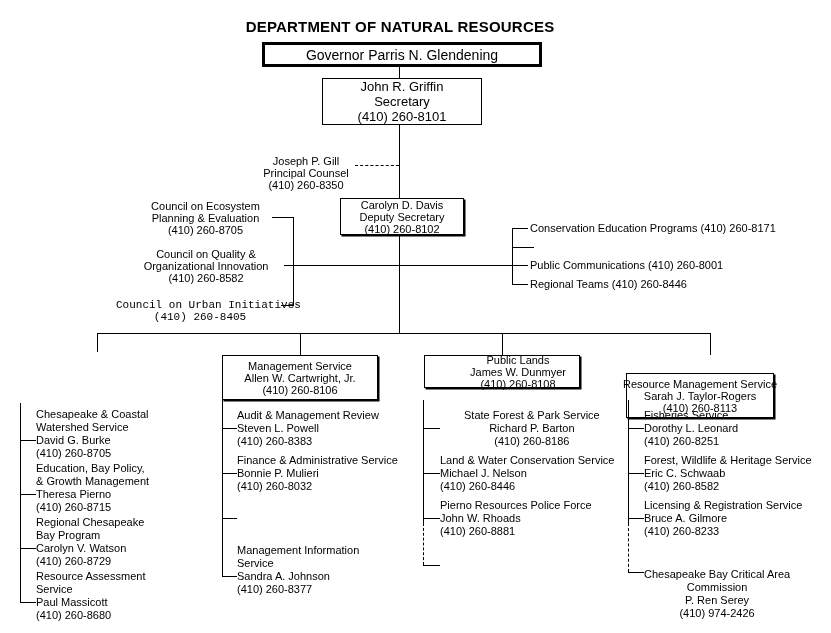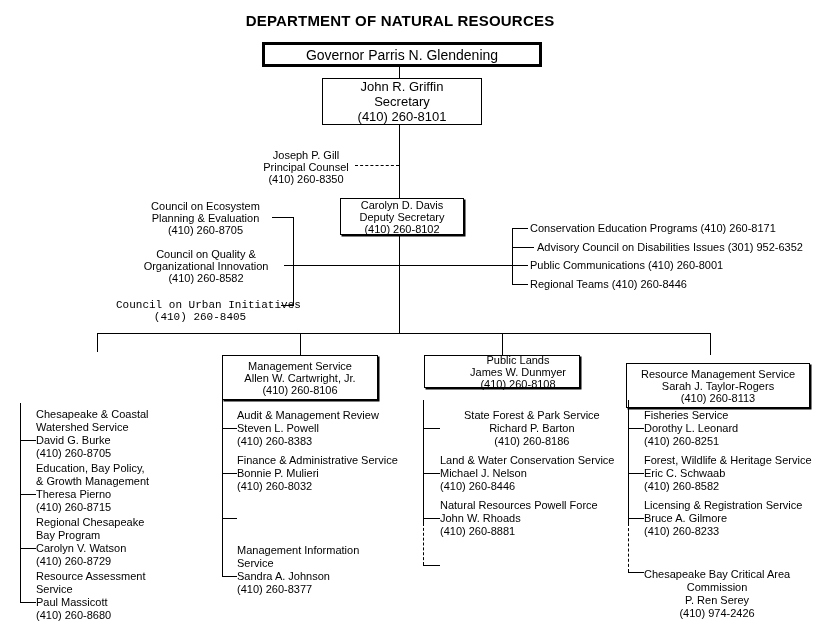--- a/index.html
+++ b/index.html
@@ -1,20 +1,20 @@
 <!DOCTYPE html>
 <html><head>
 <meta charset="utf-8">
 <style>
   html,body{margin:0;padding:0;background:#fff;}
   #canvas{
     position:relative;width:831px;height:633px;background:#ffffff;
     font-family:"Liberation Sans","DejaVu Sans",sans-serif;color:#000;overflow:hidden;
   }
-  .abs{position:absolute;}
+  .abs{position:absolute;margin-top:6px;}
   .ln{position:absolute;background:#000;}
   .dash-h{position:absolute;height:0;border-top:1px dashed #000;background:none;}
   .dash-v{position:absolute;width:0;border-left:1px dashed #000;background:none;}
   .title{
     left:0;top:12px;width:800px;text-align:center;
     font-size:15px;font-weight:bold;letter-spacing:.2px;
   }
   .box{
     position:absolute;box-sizing:border-box;border:1px solid #000;background:#fff;
     display:flex;flex-direction:column;justify-content:center;align-items:center;
@@ -69,35 +69,34 @@
       <div class="tl">Council on Quality &amp;</div>
       <div class="tl">Organizational Innovation</div>
       <div class="tl">(410) 260-8582</div>
     </div>
   <div class="cblock" style="left:116px;top:299px;width:168px;font-family:Liberation Mono, monospace;">
       <div class="tl">Council on Urban Initiatives</div>
       <div class="tl">(410) 260-8405</div>
     </div>
 
   <div class="soffice" style="left:530px;top:222px;">Conservation Education Programs (410) 260-8171</div>
-  <div class="soffice" style="left:537px;top:241px;">Advisory Council on Disabilities Issues (301) 952-6352</div>
   <div class="soffice" style="left:530px;top:259px;">Public Communications (410) 260-8001</div>
   <div class="soffice" style="left:530px;top:278px;">Regional Teams (410) 260-8446</div>
 
   <div class="box dbox shadow" style="left:222px;top:355px;width:156px;height:45px;">
       <div class="tl">Management Service</div>
       <div class="tl">Allen W. Cartwright, Jr.</div>
       <div class="tl">(410) 260-8106</div>
     </div>
   <div class="box dbox shadow" style="left:424px;top:355px;width:156px;height:33px;padding-left:32px;">
       <div class="tl">Public Lands</div>
       <div class="tl">James W. Dunmyer</div>
       <div class="tl">(410) 260-8108</div>
     </div>
-  <div class="box dbox shadow" style="left:626px;top:363px;width:184px;height:45px;">
+  <div class="box dbox shadow" style="left:626px;top:373px;width:148px;height:45px;">
       <div class="tl">Resource Management Service</div>
       <div class="tl">Sarah J. Taylor-Rogers</div>
       <div class="tl">(410) 260-8113</div>
     </div>
 
   <div class="ublock" style="left:36px;top:408px;">
       <div class="tl">Chesapeake &amp; Coastal</div>
       <div class="tl">Watershed Service</div>
       <div class="tl">David G. Burke</div>
       <div class="tl">(410) 260-8705</div>
@@ -142,21 +141,21 @@
       <div class="tl">State Forest &amp; Park Service</div>
       <div class="tl">Richard P. Barton</div>
       <div class="tl">(410) 260-8186</div>
     </div>
   <div class="ublock" style="left:440px;top:454px;">
       <div class="tl">Land &amp; Water Conservation Service</div>
       <div class="tl">Michael J. Nelson</div>
       <div class="tl">(410) 260-8446</div>
     </div>
   <div class="ublock" style="left:440px;top:499px;">
-      <div class="tl">Natural Resources Powell Force</div>
+      <div class="tl">Pierno Resources Police Force</div>
       <div class="tl">John W. Rhoads</div>
       <div class="tl">(410) 260-8881</div>
     </div>
 
   <div class="ublock" style="left:644px;top:409px;">
       <div class="tl">Fisheries Service</div>
       <div class="tl">Dorothy L. Leonard</div>
       <div class="tl">(410) 260-8251</div>
     </div>
   <div class="ublock" style="left:644px;top:454px;">

